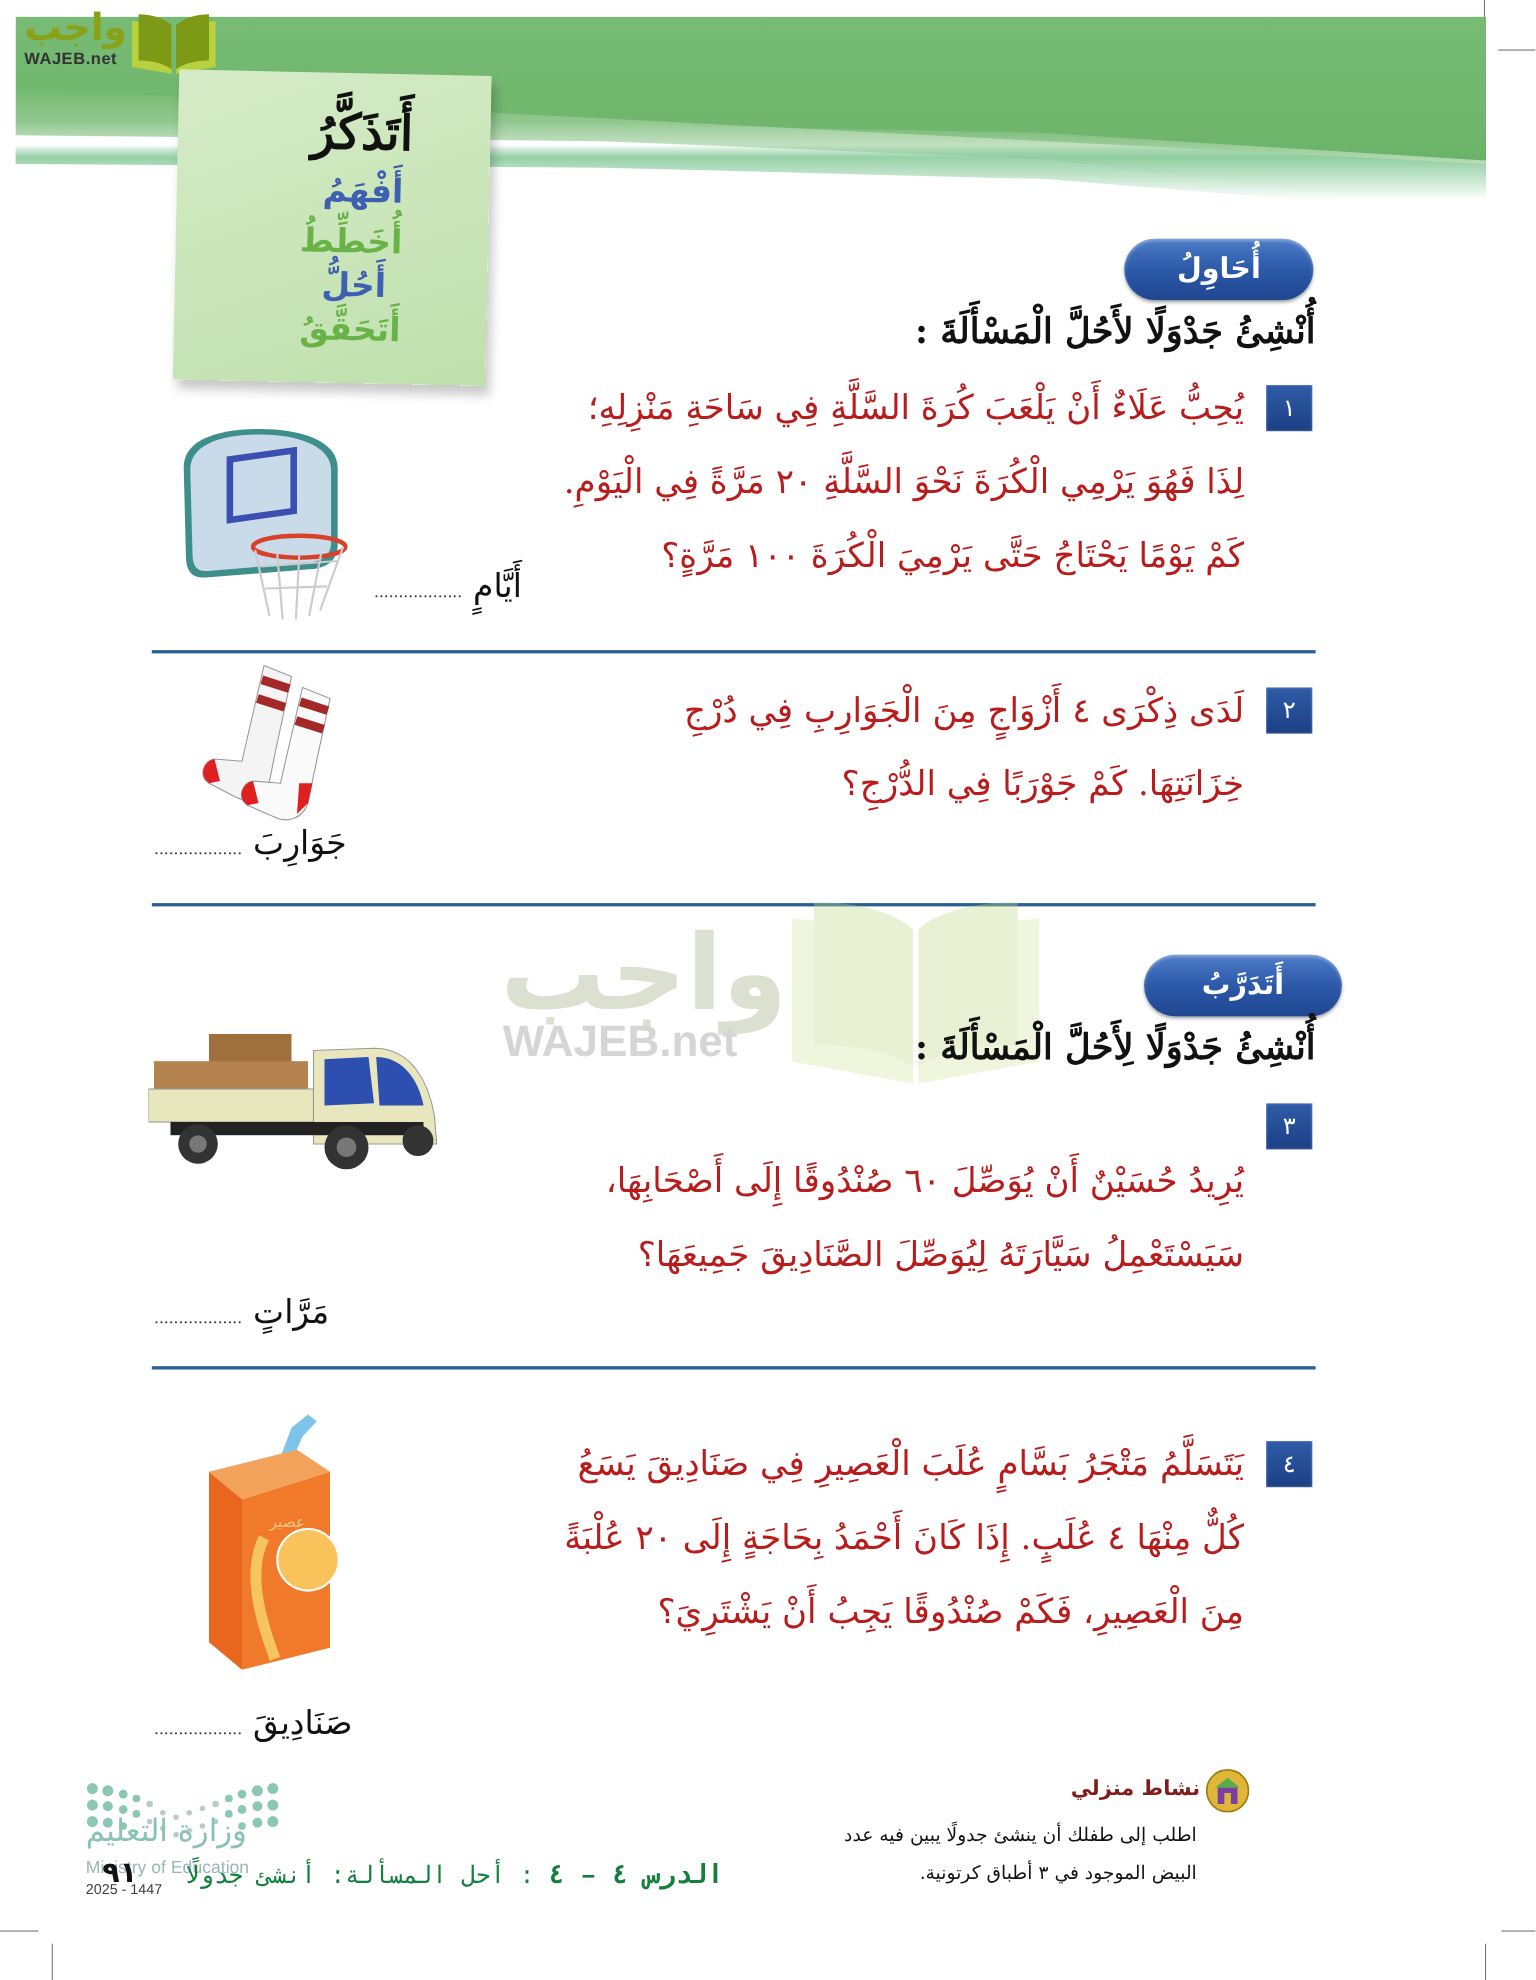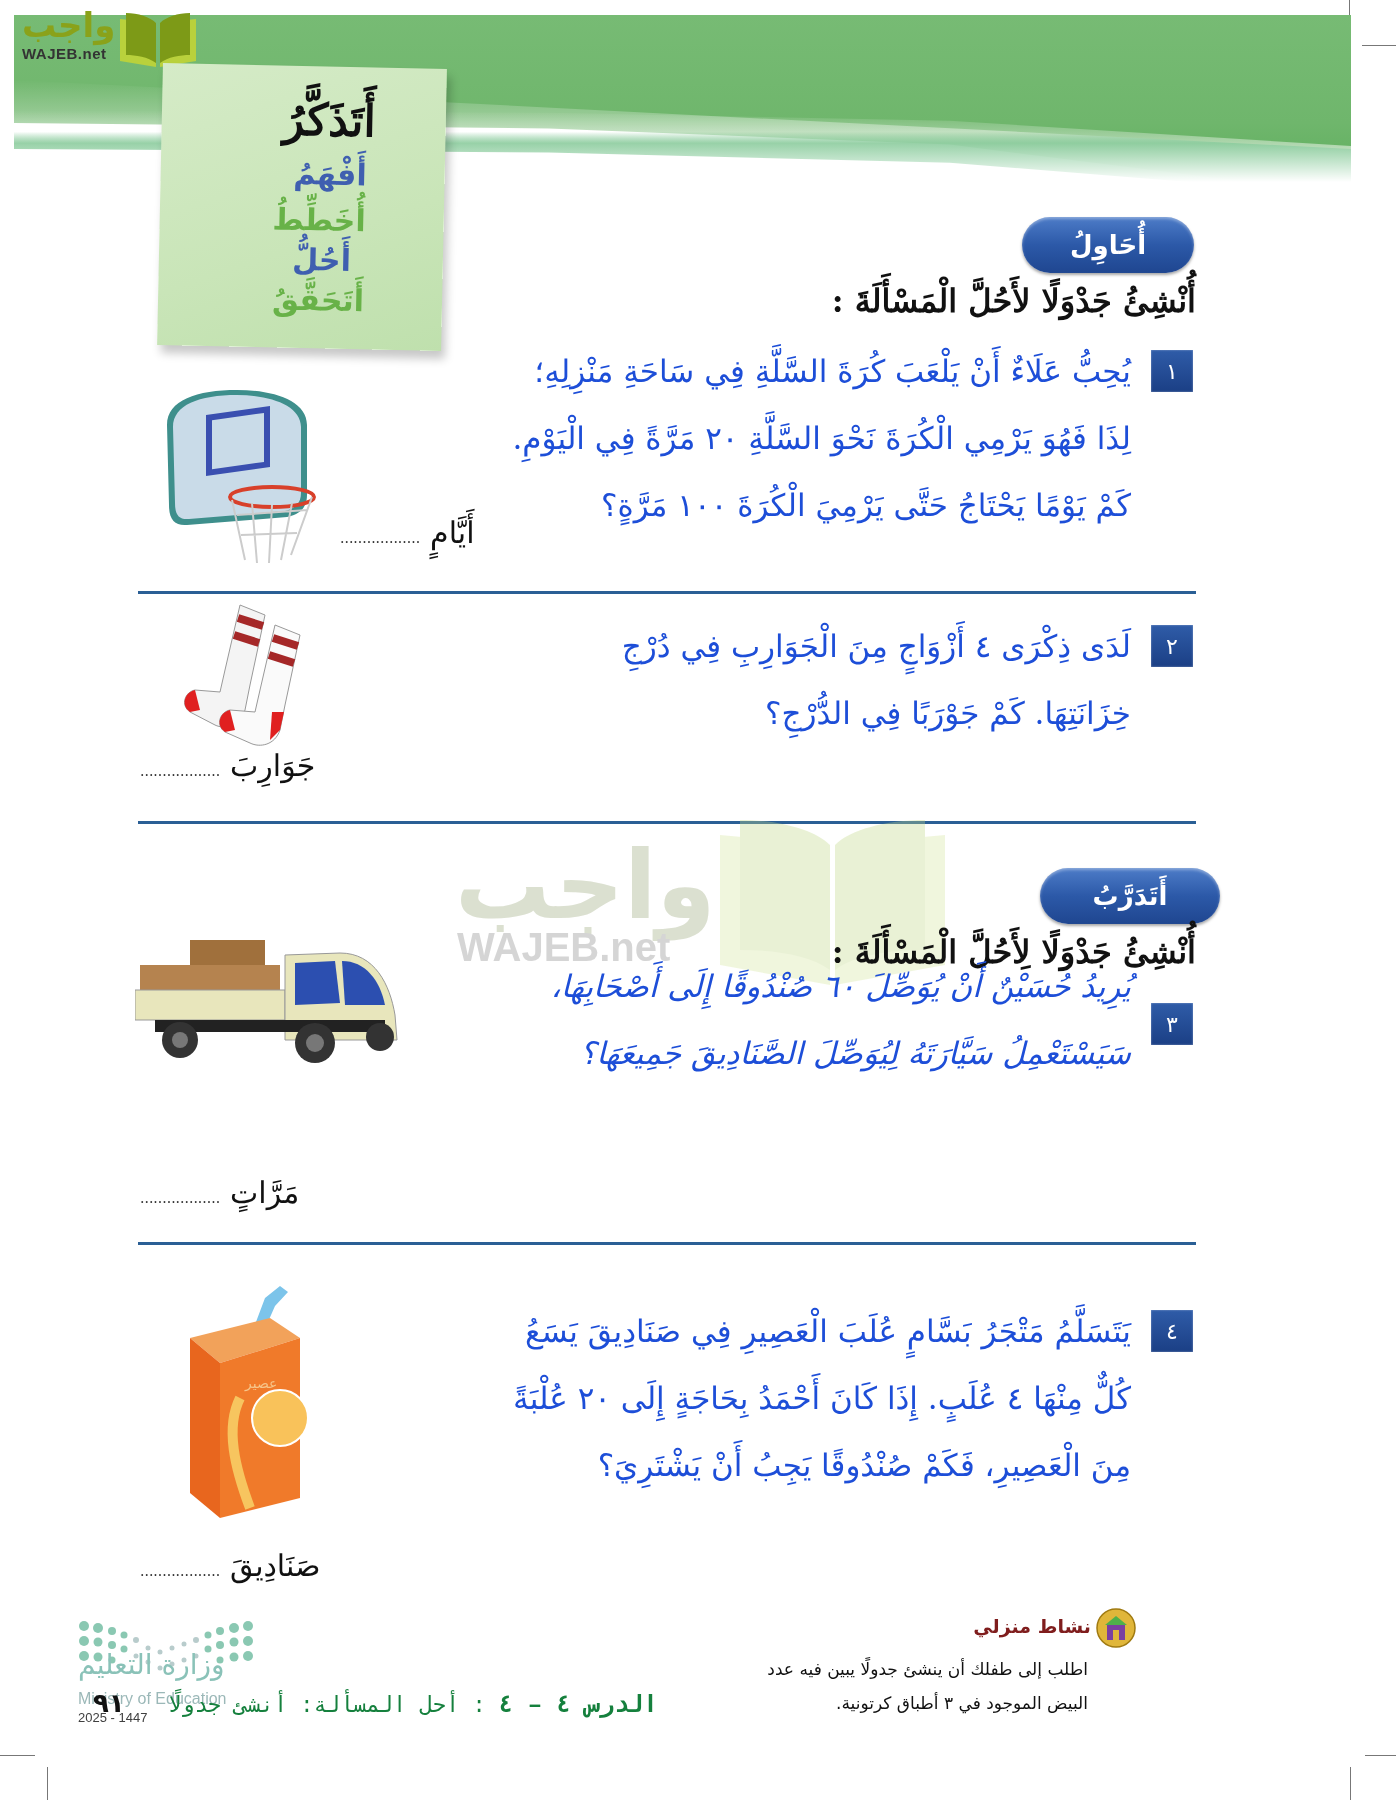--- a/index.html
+++ b/index.html
@@ -67,21 +67,21 @@
   .badge {
     position:absolute; width:42px; height:42px;
     background:linear-gradient(180deg,#2f5ca8,#1b3f85);
     box-shadow:inset 0 0 2px rgba(255,255,255,0.5);
     color:#fff; font-family:"DejaVu Sans",sans-serif; font-size:22px;
     display:flex; align-items:center; justify-content:center;
   }
 
   .qtext {
     position:absolute; right:265px; direction:rtl; text-align:right;
-    font-size:31px; line-height:67px; color:#1d4ed8; white-space:nowrap;
+    font-size:31px; line-height:67px; color:#b91c1c; white-space:nowrap;
   }
 
   .answer {
     position:absolute; direction:rtl; white-space:nowrap;
     font-size:30px; color:#111;
   }
   .answer .dots { font-size:14px; letter-spacing:2px; color:#333; margin-right:10px; }
 
   .divider { position:absolute; left:138px; width:1058px; height:3px; background:#2a5f95; }
 
@@ -189,21 +189,21 @@
     <path d="M225 20 L115 30 L115 170 L225 150 Z" fill="#d6e6a0"></path>
     <path d="M20 5 C60 5 95 15 110 30 L110 155 C90 140 55 135 20 135 Z" fill="#c2d98a"></path>
     <path d="M205 5 C165 5 130 15 115 30 L115 155 C135 140 170 135 205 135 Z" fill="#c2d98a"></path>
   </svg>
 </div>
 
 <div class="pill" style="left:1040px;top:852px;width:180px;">أَتَدَرَّبُ</div>
 <div class="instruction" style="top:933px;">أُنْشِئُ جَدْوَلًا لِأَحُلَّ الْمَسْأَلَةَ :</div>
 
 <div class="badge" style="left:1151px;top:1003px;">٣</div>
-<div class="qtext" style="top:953px;font-style:italic;">
+<div class="qtext" style="top:1041px;">
   <div>يُرِيدُ حُسَيْنٌ أَنْ يُوَصِّلَ ٦٠ صُنْدُوقًا إِلَى أَصْحَابِهَا،</div>
   <div>سَيَسْتَعْمِلُ سَيَّارَتَهُ لِيُوَصِّلَ الصَّنَادِيقَ جَمِيعَهَا؟</div>
 </div>
 <svg class="abs" style="left:135px;top:925px;width:280px;height:140px;" viewBox="0 0 280 140">
   <rect x="5" y="40" width="140" height="30" fill="#8b5a2b"></rect>
   <rect x="55" y="15" width="75" height="30" fill="#a0703c"></rect>
   <rect x="5" y="40" width="140" height="28" fill="#b5834f"></rect>
   <rect x="0" y="65" width="150" height="30" fill="#e8e6bc" stroke="#999"></rect>
   <path d="M150 30 L205 28 C240 28 255 60 260 90 L262 115 L150 115 Z" fill="#e8e6bc" stroke="#999"></path>
   <path d="M160 38 L200 36 L205 78 L160 80 Z" fill="#2c4fb0"></path>

